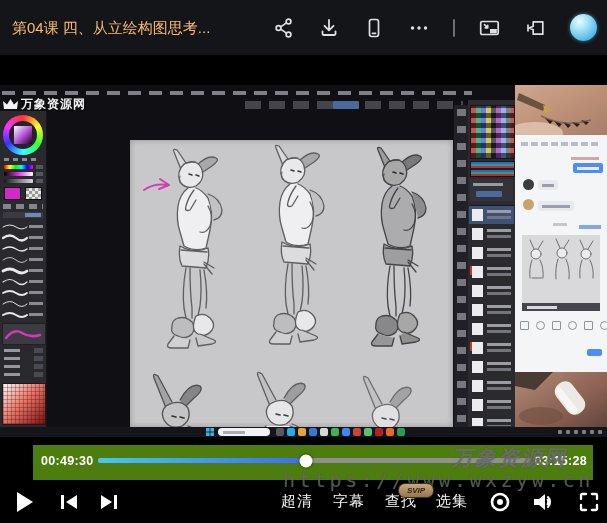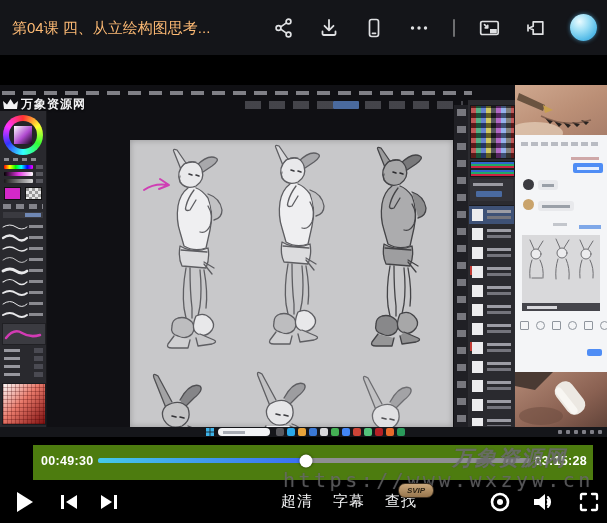--- a/index.html
+++ b/index.html
@@ -457,20 +457,21 @@
         <polygon points="20,3 9,10 20,17"></polygon>
     </svg>
     <svg class="cico next" width="23" height="20" viewBox="0 0 23 20" fill="#fff">
       <polygon points="3,3 14,10 3,17"></polygon>
         <rect x="16" y="3" width="3" height="14"></rect>
     </svg>
 
     <button class="tbtn btn-quality">超清</button>
     <button class="tbtn btn-find">查找</button>
     <button class="tbtn btn-sub">字幕</button>
+    <button class="tbtn btn-ep">选集</button>
 
     <svg class="cico rec" width="24" height="24" viewBox="0 0 24 24" fill="none" stroke="#fff">
       <circle cx="12" cy="12" r="8" stroke-width="2.6"></circle>
         <circle cx="12" cy="12" r="3" fill="#fff" stroke="none"></circle>
     </svg>
     <svg class="cico vol" width="27" height="22" viewBox="0 0 27 22" fill="#fff">
       <polygon points="3,8 8,8 14,3 14,19 8,14 3,14"></polygon>
       <path d="M17 6 a7 7 0 0 1 0 10 M16.5 8.7 a4 4 0 0 1 0 4.6" fill="none" stroke="#fff" stroke-width="2" stroke-linecap="round"></path>
     </svg>
     <svg class="cico fs" width="22" height="22" viewBox="0 0 22 22" fill="none" stroke="#fff" stroke-width="2.3" stroke-linecap="round" stroke-linejoin="round">

